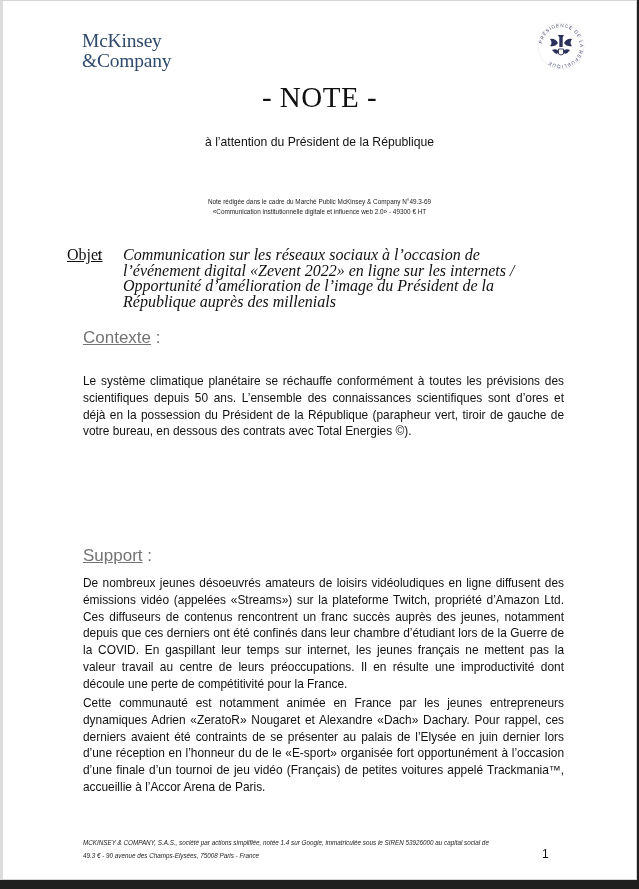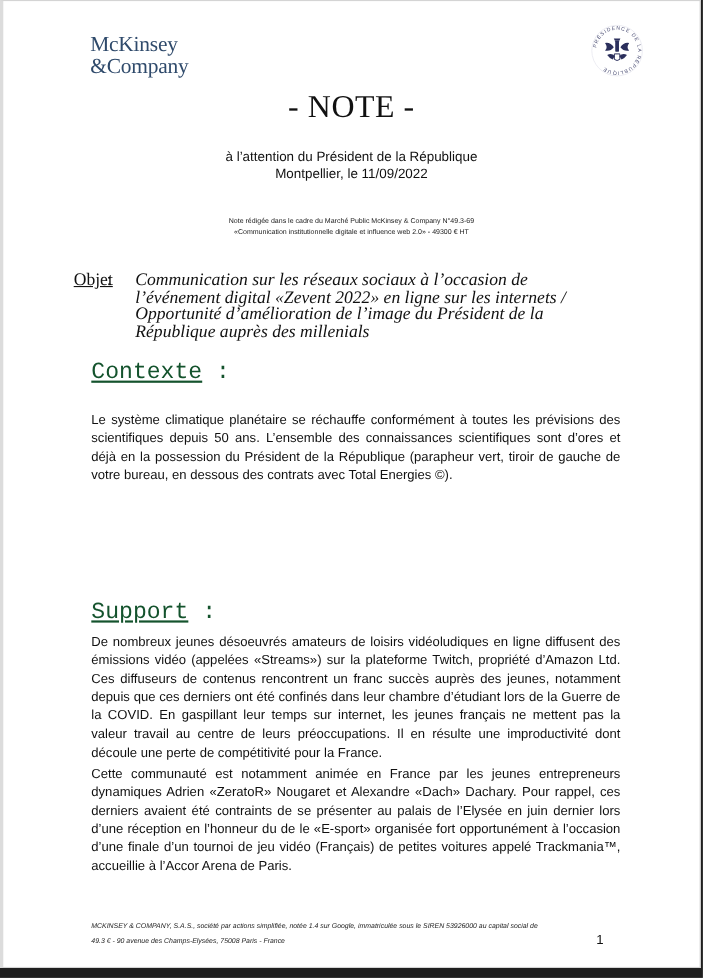--- a/index.html
+++ b/index.html
@@ -98,23 +98,22 @@
       left: 30px;
       top: 0;
     }
     .objet-text {
       margin-left: 56px;
       font-style: italic;
     }
     .section-head {
       position: absolute;
       left: 80px;
-      font-size: 21px;
-      color: #14532d;
-      font-family: Liberation Mono, monospace;
+      font-size: 17px;
+      color: #737373;
     }
     .section-head .u { text-decoration: underline; }
     .para {
       position: absolute;
       left: 80px;
       width: 481px;
       font-size: 11.9px;
       line-height: 16.8px;
       color: #111;
       text-align: justify;
@@ -164,21 +163,20 @@
       <path d="M16 29 q4 -2 7 1 l-2 3 q-3 -1 -5 -4z"></path>
       <path d="M34 29 q-4 -2 -7 1 l2 3 q3 -1 5 -4z"></path>
       <path d="M22.5 28 h5 v5 q-2.5 2 -5 0z" fill="none" stroke="#2b2f5c" stroke-width="0.9"></path>
     </g>
   </svg>
 
   <div class="title">- NOTE -</div>
 
   <div class="addressee">
     <span>à l’attention du Président de la République</span>
-    <span>Montpellier, le 11/09/2022</span>
   </div>
 
   <div class="contract">
     <span>Note rédigée dans le cadre du Marché Public McKinsey &amp; Company N°49.3-69</span>
     <span>«Communication institutionnelle digitale et influence web 2.0» - 49300 € HT</span>
   </div>
 
   <div class="objet">
     <span class="objet-label">Objet</span>
     <span class="objet-sep">:</span>

